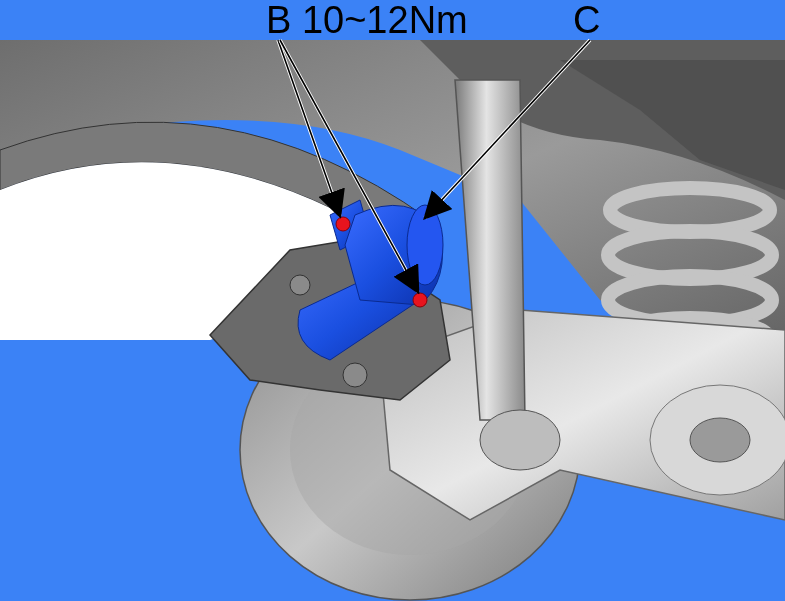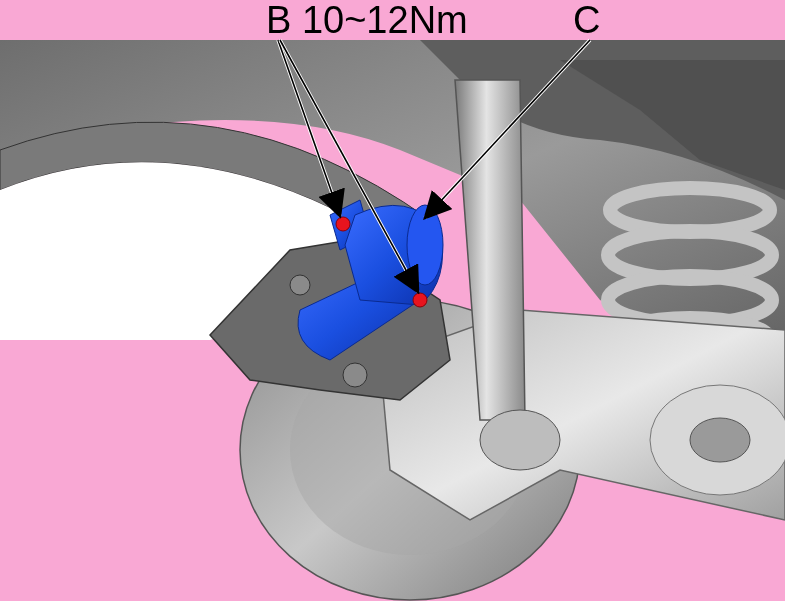--- a/index.html
+++ b/index.html
@@ -1,16 +1,16 @@
 <!DOCTYPE html>
 <html><head>
 <meta charset="utf-8">
 <style>
   html, body { margin: 0; padding: 0; background: #ffffff; }
-  .canvas { position: relative; width: 785px; height: 601px; overflow: hidden; background: #f9a8d4; font-family: "Liberation Sans", sans-serif; }
+  .canvas { position: relative; width: 785px; height: 601px; overflow: hidden; background: #3b82f6; font-family: "Liberation Sans", sans-serif; }
   .label { position: absolute; top: -2px; font-size: 38px; color: #000; line-height: 44px; white-space: nowrap; }
   svg { position: absolute; left: 0; top: 0; }
 </style>
 </head>
 <body>
 
 <div class="canvas">
 
   <svg width="785" height="601" viewBox="0 0 785 601">
     <defs>

